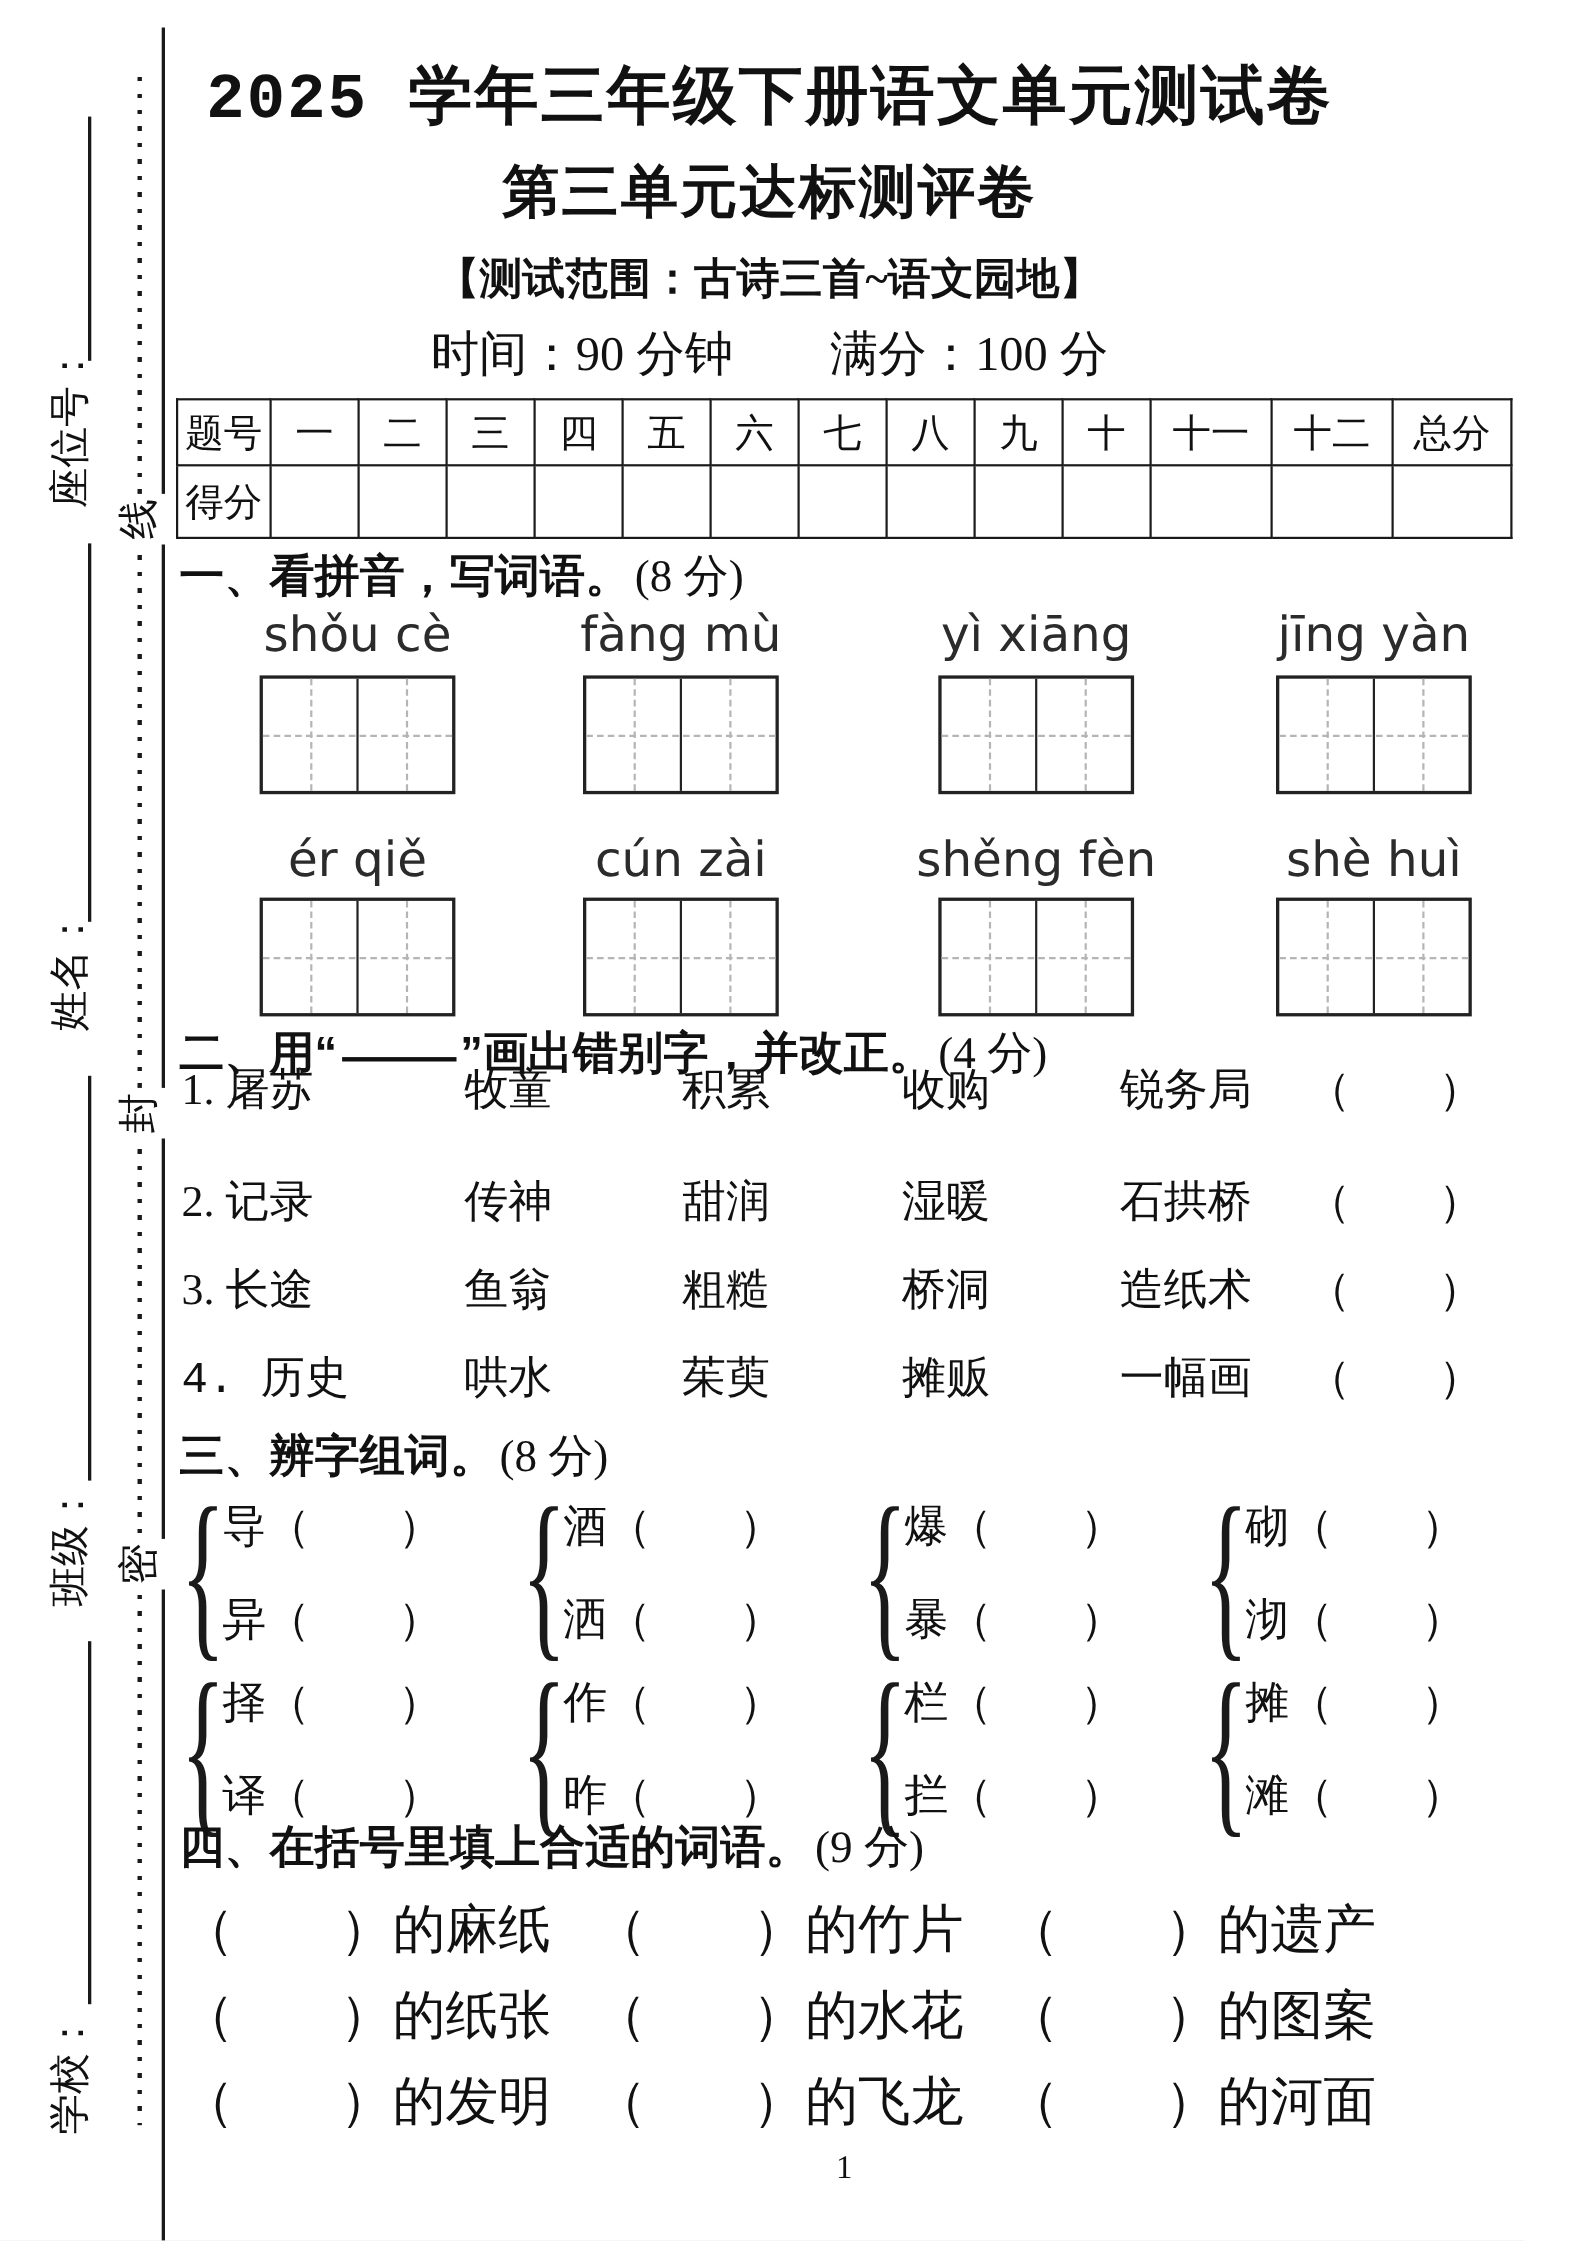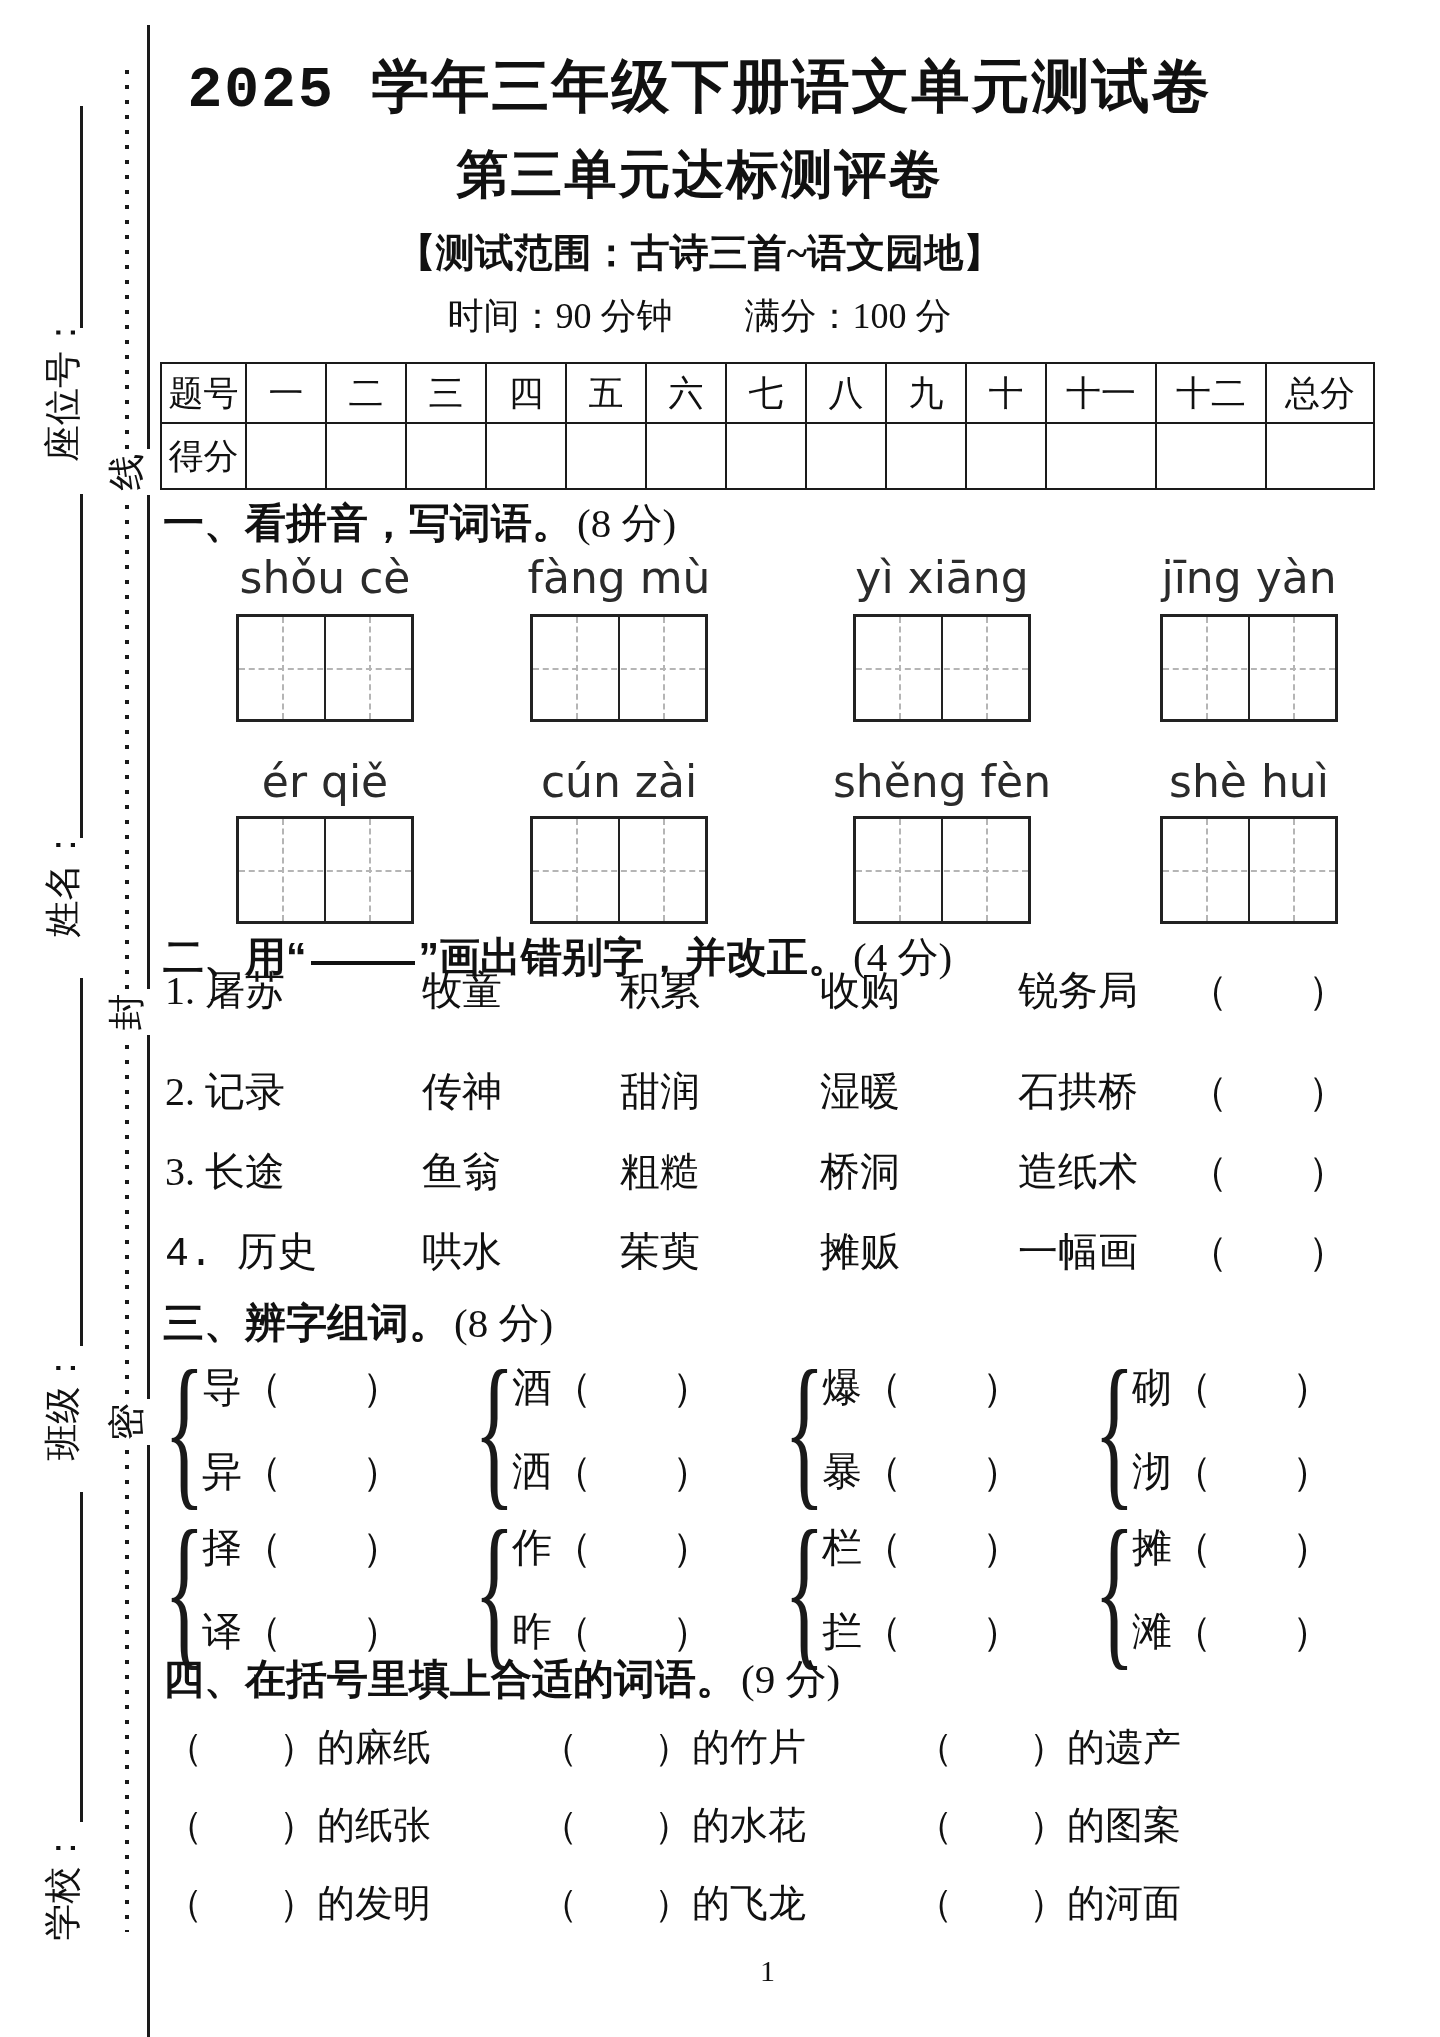--- a/index.html
+++ b/index.html
@@ -15,21 +15,21 @@
           transform:translate(-50%,-50%) rotate(-90deg);}
   .sealchar{position:absolute;width:46px;height:60px;line-height:60px;text-align:center;
             font-size:37px;background:#fff;z-index:2;
             transform:translate(-50%,-50%) rotate(-90deg);}
 
   
   .hline{position:absolute;left:92px;width:1215px;text-align:center;white-space:nowrap;}
   .title{font-family:Liberation Mono, monospace;font-weight:700;font-size:58px;letter-spacing:2px;}
   .subtitle{font-family:"Liberation Sans",sans-serif;font-weight:700;font-size:52px;letter-spacing:2px;}
   .scope{font-size:39px;font-weight:700;}
-  .time{font-size:36px;}
+  .time{font-size:44px;}
 
   
   .score{position:absolute;left:160px;top:362px;border-collapse:collapse;table-layout:fixed;font-size:35px;}
   .score td{border:2px solid #1a1a1a;text-align:center;padding:0;}
   .score .r1 td{height:58px;}
   .score .r2 td{height:64px;}
 
   
   .shead{position:absolute;left:163px;font-family:"Liberation Sans",sans-serif;font-weight:700;
          font-size:41px;white-space:nowrap;}
@@ -51,21 +51,21 @@
   .c0{left:5px;} .c1{left:262px;} .c2{left:460px;} .c3{left:660px;} .c4{left:858px;} .c5{left:1028px;}
 
   
   .s3grp{position:absolute;width:300px;height:170px;}
   .brace{position:absolute;left:-4px;top:78px;font-size:170px;line-height:1;color:#1a1a1a;
          transform:translateY(-50%) scaleX(0.5);transform-origin:left center;}
   .s3grp .ln{position:absolute;left:34px;font-size:40px;white-space:nowrap;}
   .ln1{top:8px;} .ln2{top:92px;}
 
   
-  .s4row{position:absolute;left:160px;width:1250px;height:52px;font-size:38px;}
+  .s4row{position:absolute;left:160px;width:1250px;height:52px;font-size:48px;}
   .s4row span{position:absolute;white-space:nowrap;}
   .d0{left:5px;} .d1{left:380px;} .d2{left:755px;}
 
   .pagenum{position:absolute;left:160px;top:1954px;width:1215px;text-align:center;font-size:30px;}
 </style>
 </head>
 <body>
 
 <div class="page">
 

